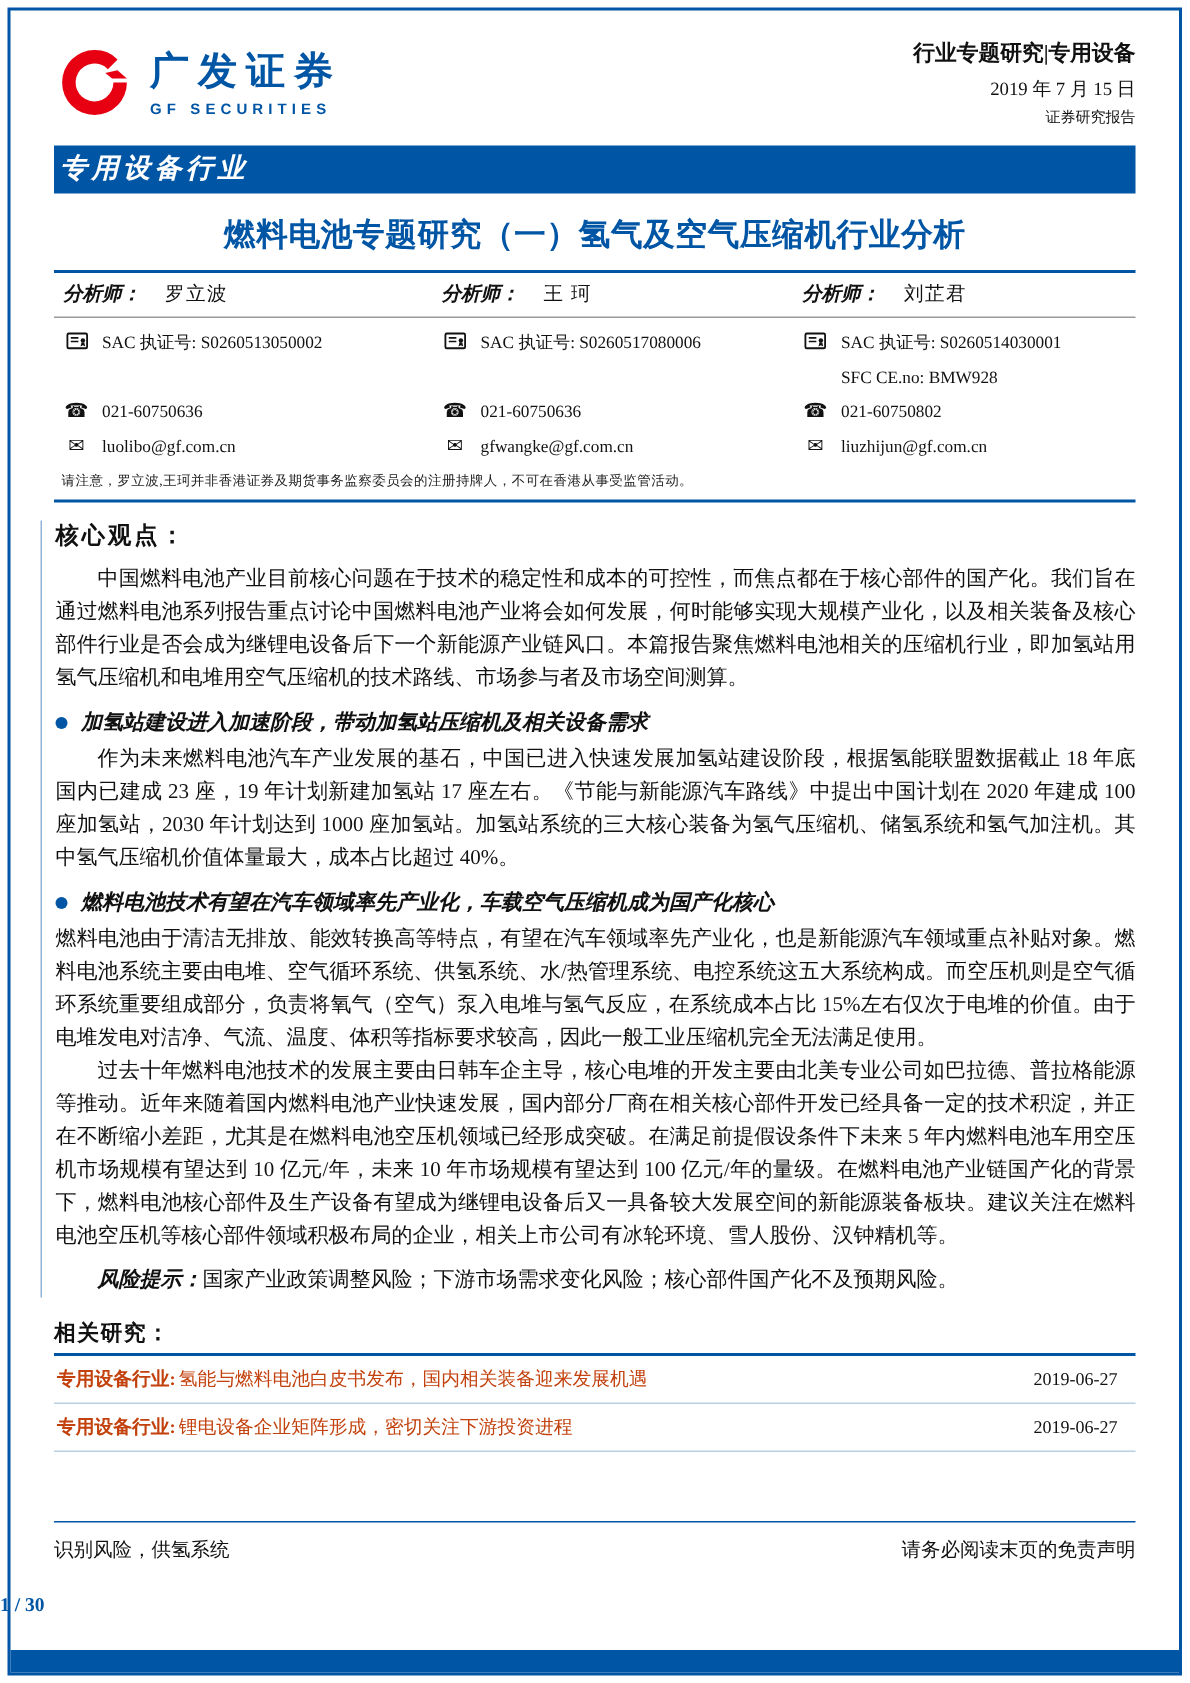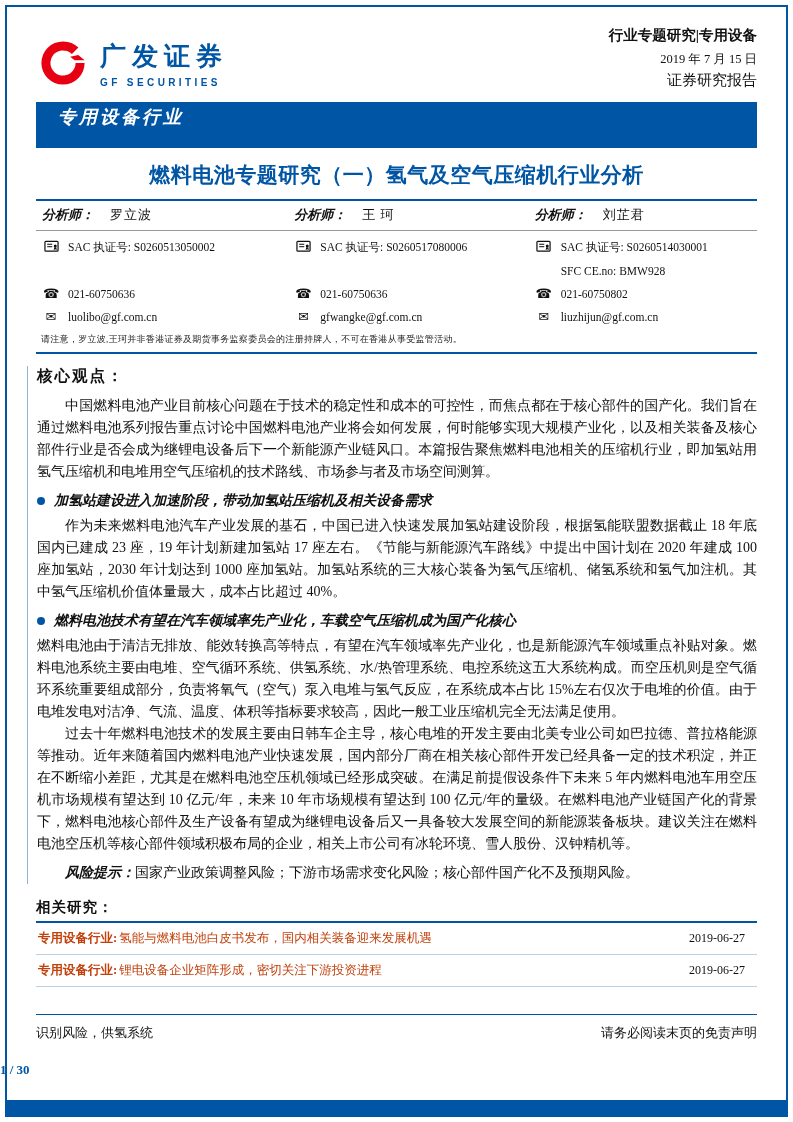--- a/index.html
+++ b/index.html
@@ -11,34 +11,34 @@
     font-family: "Liberation Serif", "DejaVu Serif", serif;
     overflow: hidden;
   }
   :root { --accent: #0055a4; --brand-red: #e60012; --line-light: #8fb3d6; }
 
   .frame { position: absolute; inset: 5px; border: 2px solid var(--accent); pointer-events: none; }
 
   .flow { position: absolute; top: 0; left: 0; right: 0; bottom: 106px; padding: 24px 36px 0; overflow: hidden; }
 
   
-  .top { display: flex; justify-content: space-between; align-items: flex-end; }
+  .top { display: flex; justify-content: space-between; align-items: center; }
   .brand { display: flex; align-items: center; gap: 10px; }
   .brand-text { display: flex; flex-direction: column; }
   .brand-cn { font-size: 26px; font-weight: bold; color: var(--accent); letter-spacing: 6px; font-family: "Liberation Sans", sans-serif; }
   .brand-en { font-size: 10px; font-weight: bold; color: var(--accent); letter-spacing: 3.4px; margin-top: 3px; font-family: "Liberation Sans", sans-serif; }
   .meta { text-align: right; padding-top: 2px; }
   .meta-cat { font-size: 14.5px; font-weight: bold; }
   .meta-date { font-size: 12.5px; margin-top: 6px; }
-  .meta-type { font-size: 15px; margin-top: 3px; }
+  .meta-type { font-size: 10px; margin-top: 3px; }
 
   .banner {
     margin-top: 12px; background: var(--accent); color: #fff;
     font-size: 18px; font-weight: bold; font-style: italic;
-    height: 46px; line-height: 30px; padding-left: 22px; letter-spacing: 3px;
+    height: 32px; line-height: 30px; padding-left: 4px; letter-spacing: 3px;
   }
 
   .title { margin-top: 13px; text-align: center; color: var(--accent); font-size: 21px; font-weight: bold; letter-spacing: 0.5px; }
 
   
   .analysts { margin-top: 10px; border-top: 2px solid var(--accent); border-bottom: 2px solid var(--accent); padding-bottom: 6px; }
   .names-row, .details { display: grid; grid-template-columns: 1.05fr 1fr 0.95fr; }
   .names-row { border-bottom: 1px solid #9a9a9a; padding: 5px 0 6px; }
   .name-cell { padding-left: 6px; font-size: 13px; }
   .an-label { font-weight: bold; font-style: italic; }

